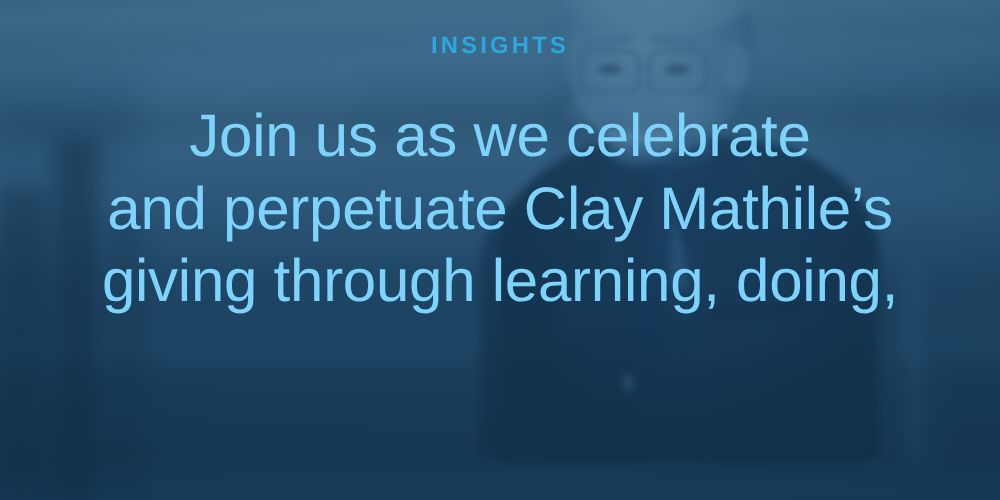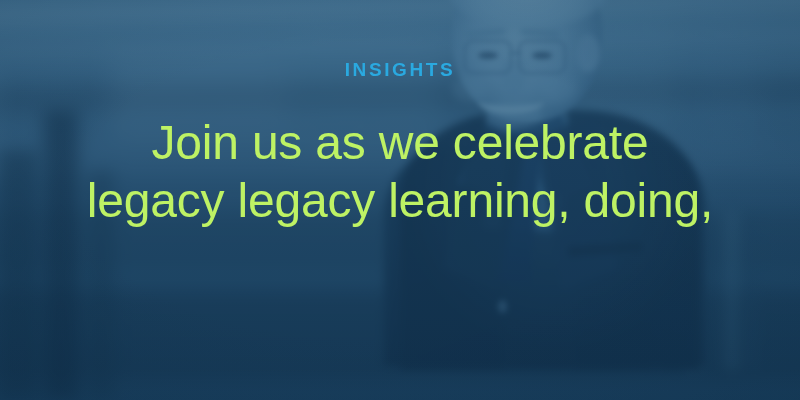--- a/index.html
+++ b/index.html
@@ -312,21 +312,20 @@
     padding-top: 26px;
   }
 
   .eyebrow {
     font-size: 19px;
     font-weight: bold;
     letter-spacing: 2.6px;
     line-height: 22px;
     text-align: center;
     white-space: nowrap;
-    margin-top: 33px;
   }
 
   .headline {
     margin-top: 33px;
     text-align: center;
     color: #ffffff;
     font-size: 48px;
     font-weight: 300;
     line-height: 58px;
     letter-spacing: -0.2px;
@@ -404,19 +403,20 @@
     </div>
 
     <div class="overlay-tint" style="background: rgb(29, 82, 119);"></div>
     <div class="overlay-lift"></div>
     <div class="overlay-vignette"></div>
   </div>
 
   <div class="content">
     <div class="eyebrow" style="color: rgb(42, 169, 224);">INSIGHTS</div>
 
-    <div class="headline" style="color: #bef264;">
+    <div class="headline" style="color: #7dd3fc;">
       <span class="hl-line">Join us as we celebrate</span>
-      <span class="hl-line">legacy legacy learning, doing,</span>
+      <span class="hl-line">and perpetuate Clay Mathile’s</span>
+      <span class="hl-line">giving through learning, doing,</span>
     </div>
   </div>
 
 </div>
 
 </body></html>

